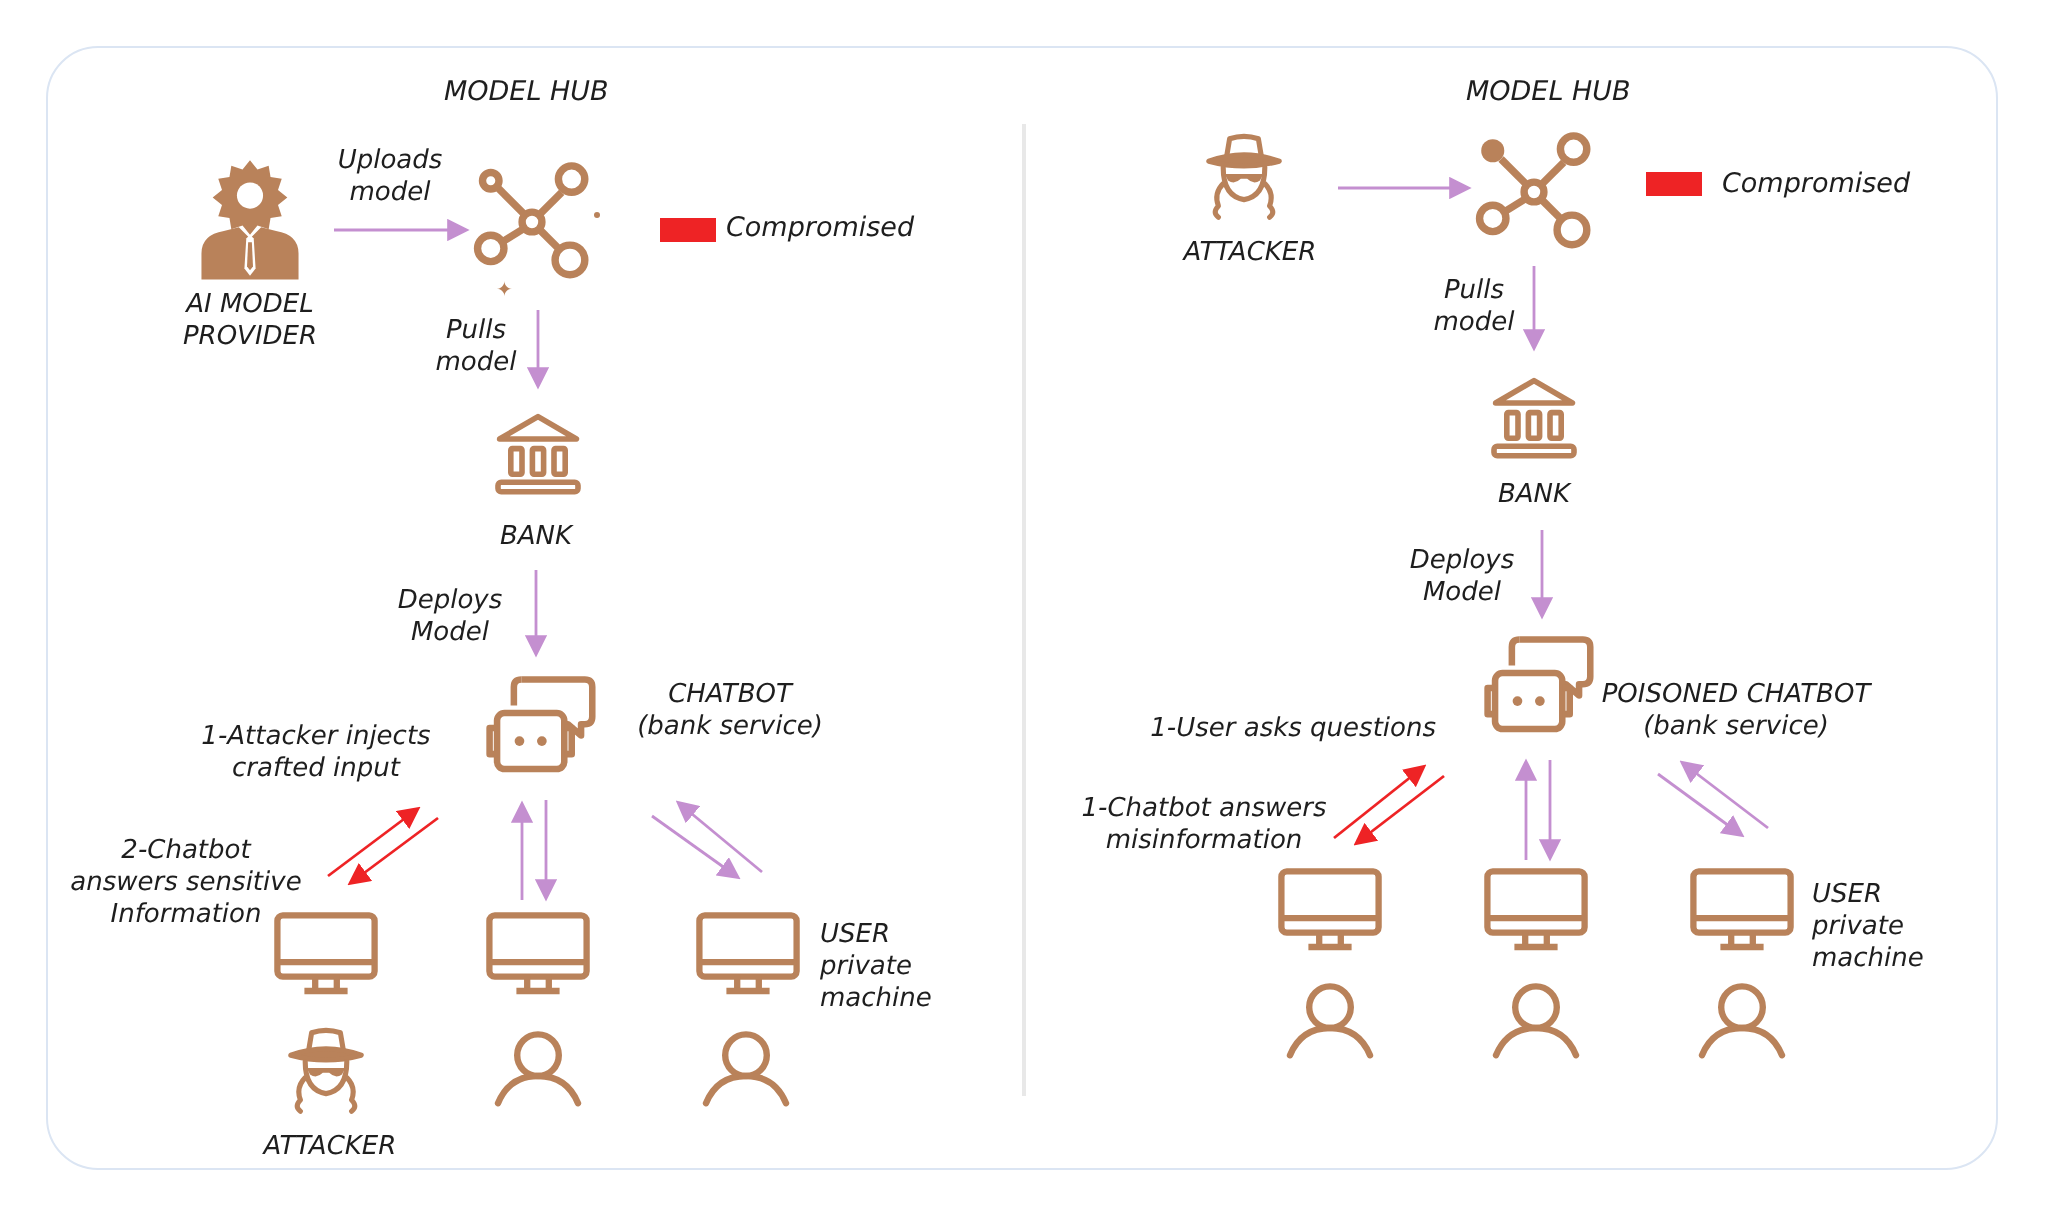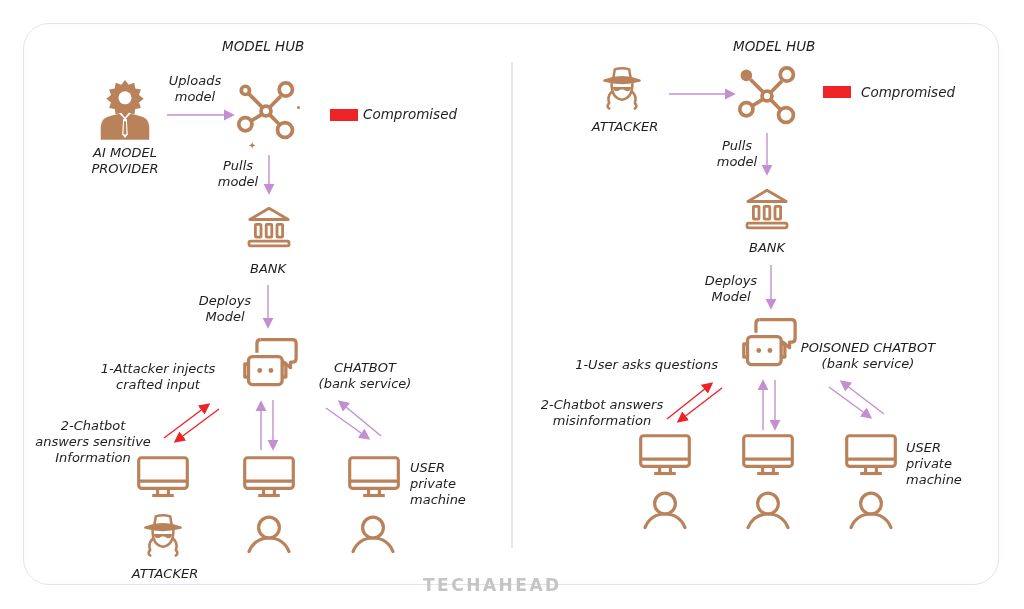--- a/index.html
+++ b/index.html
@@ -182,21 +182,21 @@
   <div class="lbl" style="left:238px; top:261px; width:60px;">BANK</div>
 
   <div class="lbl" style="left:190px; top:293px; width:70px;">
     <div>Deploys</div>
     <div>Model</div>
   </div>
 
   <svg class="icon" style="left:240px; top:336px;" width="60" height="56">
       <use href="#sym-chatbot"></use>
     </svg>
-  <div class="lbl" style="left:305px; top:360px; width:120px;">
+  <div class="lbl" style="left:305px; top:340px; width:120px;">
     <div>CHATBOT</div>
     <div>(bank service)</div>
   </div>
 
   <div class="lbl" style="left:98px; top:361px; width:120px;text-align:center;">
     <div>1-Attacker injects</div>
     <div>crafted input</div>
   </div>
 
   <div class="lbl" style="left:28px; top:418px; width:130px;">
@@ -268,21 +268,21 @@
       <use href="#sym-chatbot"></use>
     </svg>
   <div class="lbl" style="left:795px; top:340px; width:146px;">
     <div>POISONED CHATBOT</div>
     <div>(bank service)</div>
   </div>
 
   <div class="lbl right" style="left:560px; top:357px; width:158px;">1-User asks questions</div>
 
   <div class="lbl" style="left:532px; top:397px; width:140px;">
-    <div>2-Chatbot answers</div>
+    <div>1-Chatbot answers</div>
     <div>misinformation</div>
   </div>
 
   <svg class="icon" style="left:638px; top:433px;" width="54" height="45">
       <use href="#sym-monitor"></use>
     </svg>
   <svg class="icon" style="left:741px; top:433px;" width="54" height="45">
       <use href="#sym-monitor"></use>
     </svg>
   <svg class="icon" style="left:844px; top:433px;" width="54" height="45">
@@ -302,14 +302,13 @@
       <use href="#sym-user"></use>
     </svg>
   <svg class="icon" style="left:847px; top:489px;" width="48" height="42">
       <use href="#sym-user"></use>
     </svg>
 </div>
 
 <div class="footer-wrap">
   <div class="footer-line" style="left:0; width:412px; background:transparent;"></div>
   <div class="footer-line" style="left:600px; width:0;"></div>
-  <div class="footer-text">TECHAHEAD</div>
 </div>
 
 </body></html>

